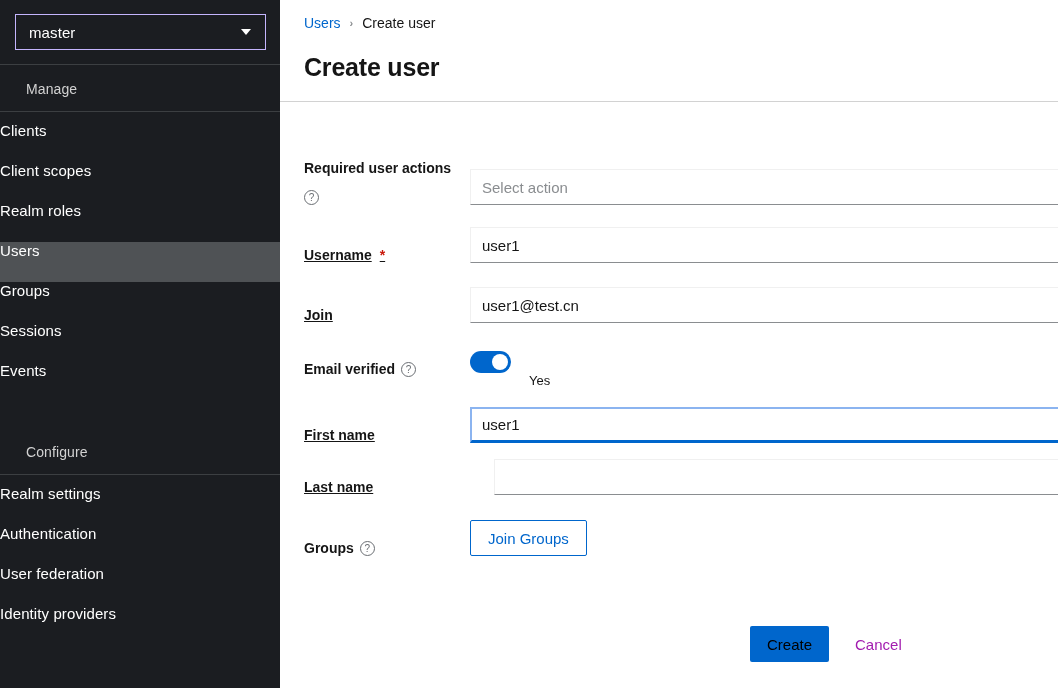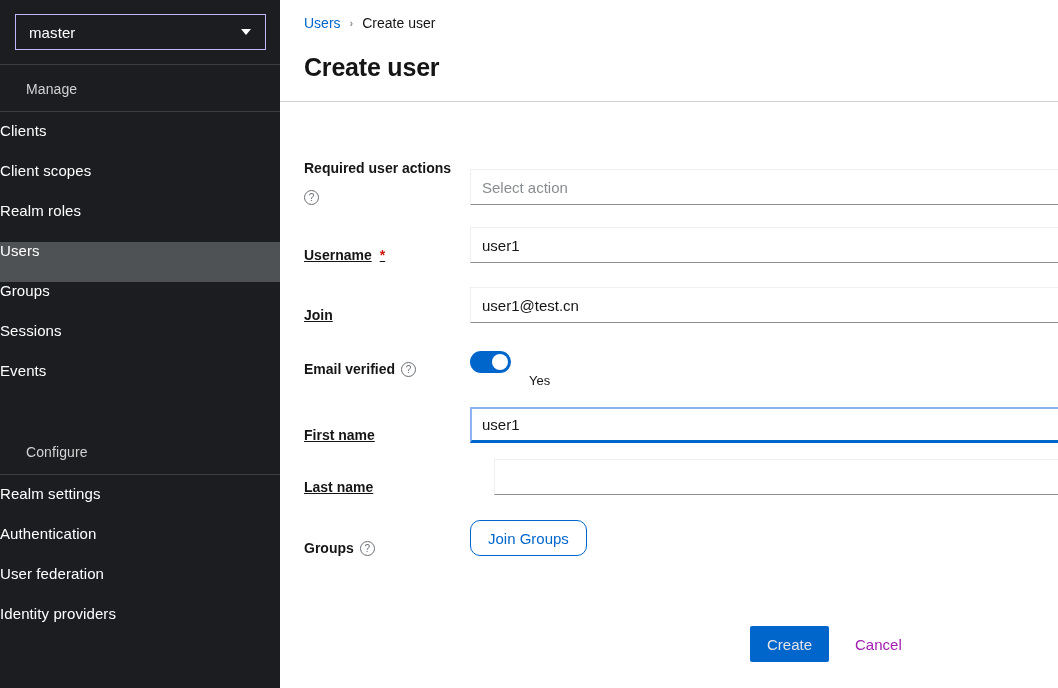--- a/index.html
+++ b/index.html
@@ -230,33 +230,33 @@
   
   .btn-secondary {
     height: 36px;
     border: 1px solid #0066cc;
     background: #ffffff;
     color: #0066cc;
     font-size: 15px;
     font-family: "Liberation Sans", sans-serif;
     padding: 0 17px;
     cursor: pointer;
-    border-radius: 10px;
+    border-radius: 2px;
   }
   .action-row {
     display: flex;
     align-items: center;
     padding-left: 470px;
     margin-top: 70px;
   }
   .btn-primary {
     height: 36px;
     background: #0066cc;
     border: none;
-    color: #e5e5e5;
+    color: #000000;
     font-size: 15px;
     font-family: "Liberation Sans", sans-serif;
     padding: 8px 17px;
     cursor: pointer;
     border-radius: 2px;
   }
   .btn-link {
     background: none;
     border: none;
     color: #a21caf;

